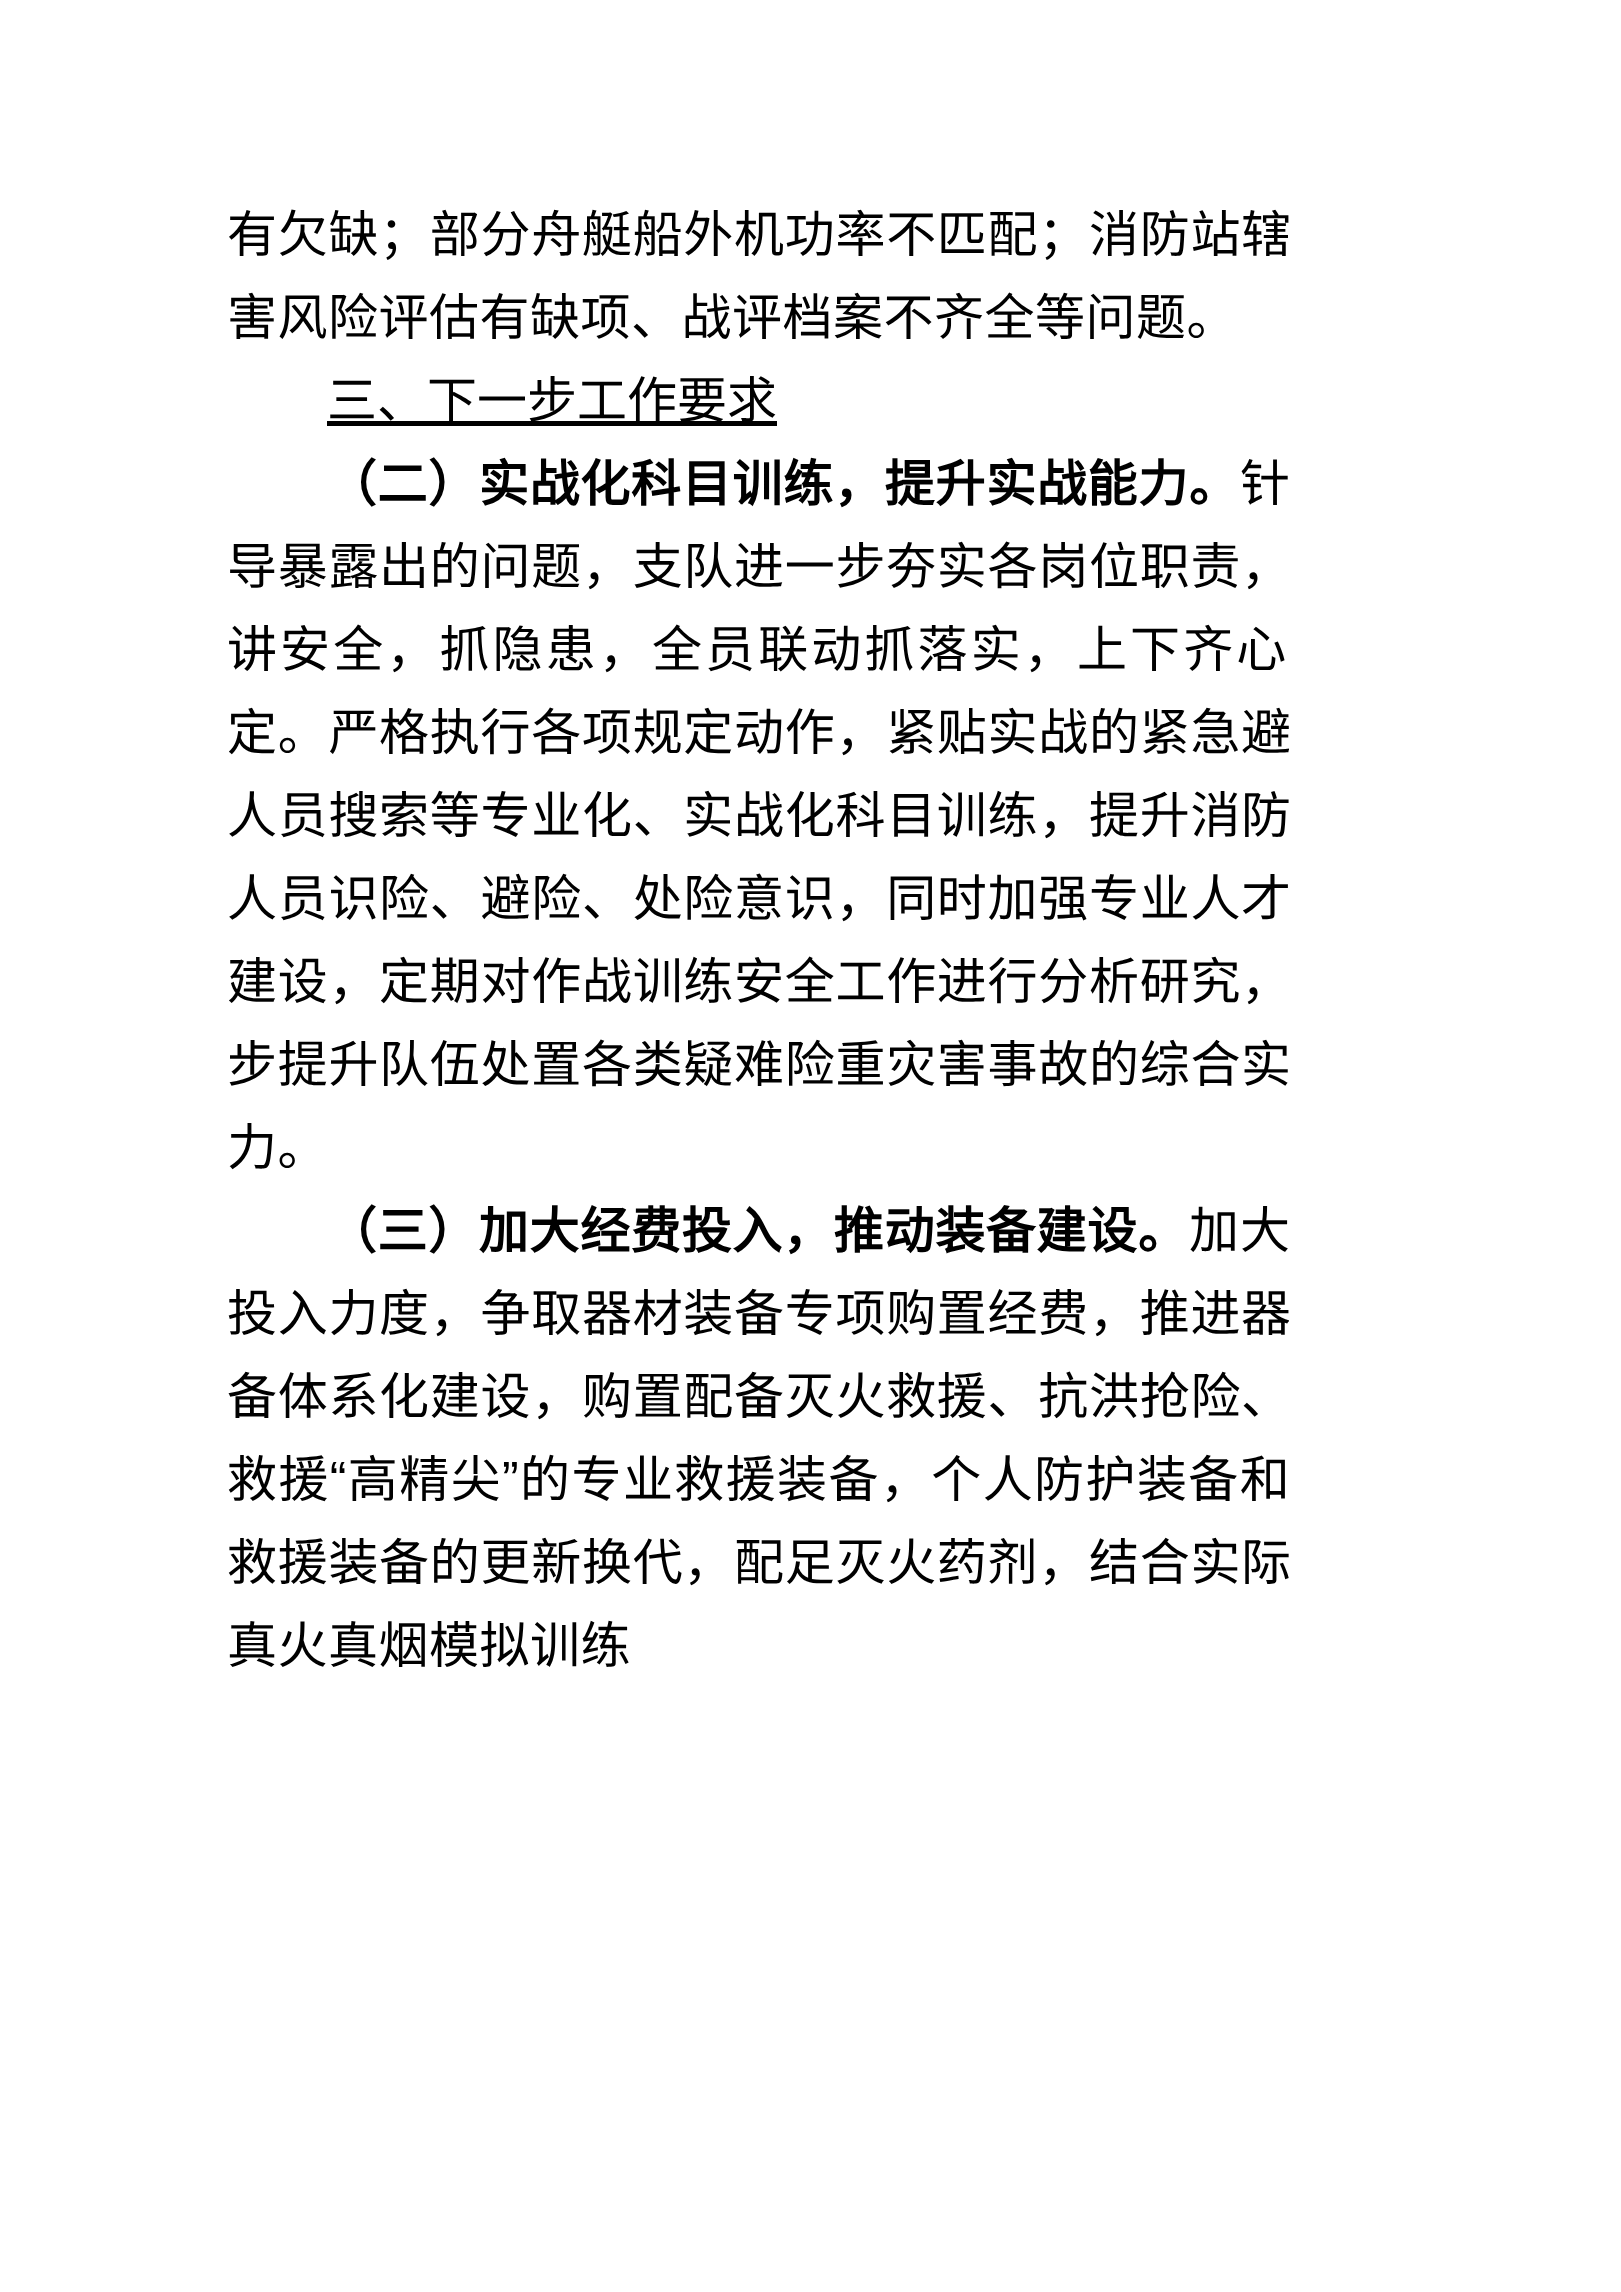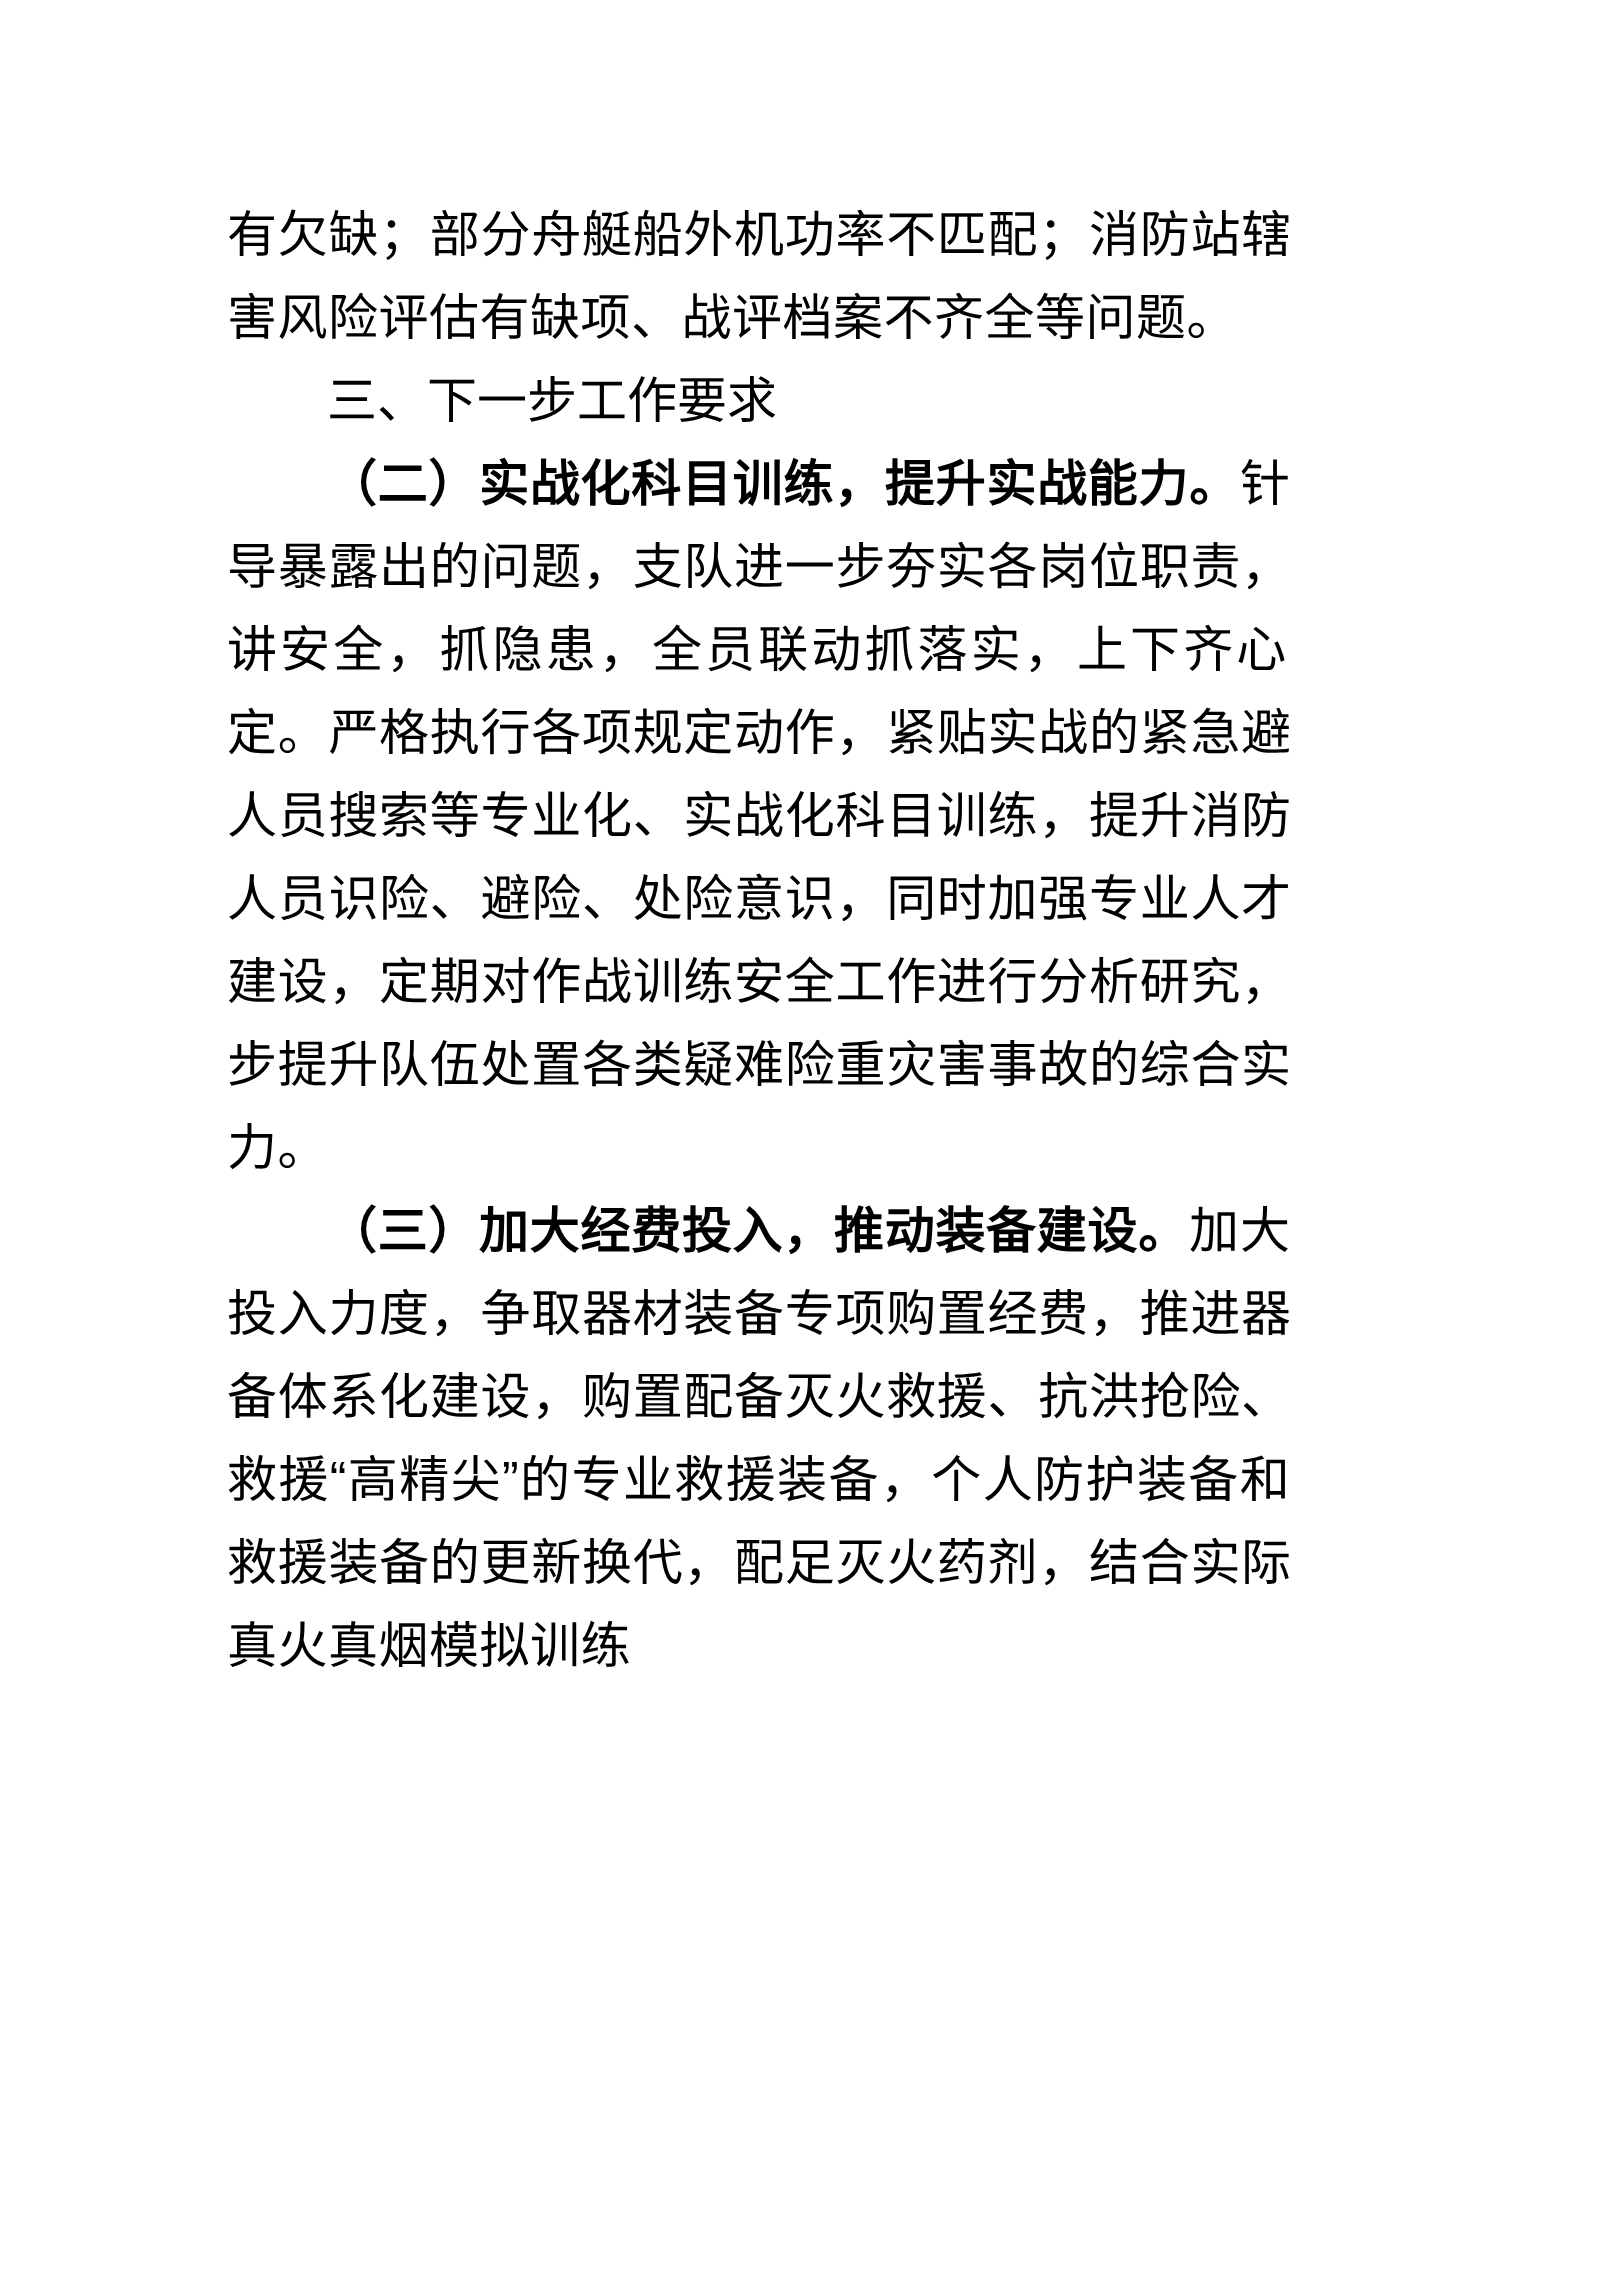--- a/index.html
+++ b/index.html
@@ -48,20 +48,21 @@
     font-weight: 700;
     letter-spacing: 0px;
   }
   .heading-line {
     font-size: 50px;
     line-height: 83px;
     color: #000000;
     text-indent: 100px;
     margin: 0;
     font-weight: 400;
+    text-decoration: underline;
   }
 </style>
 </head>
 <body>
 
 <div class="page">
   <div class="content">
 
     <p class="para cont">有欠缺；部分舟艇船外机功率不匹配；消防站辖区灾害风险评估有缺项、战评档案不齐全等问题。</p>
 

